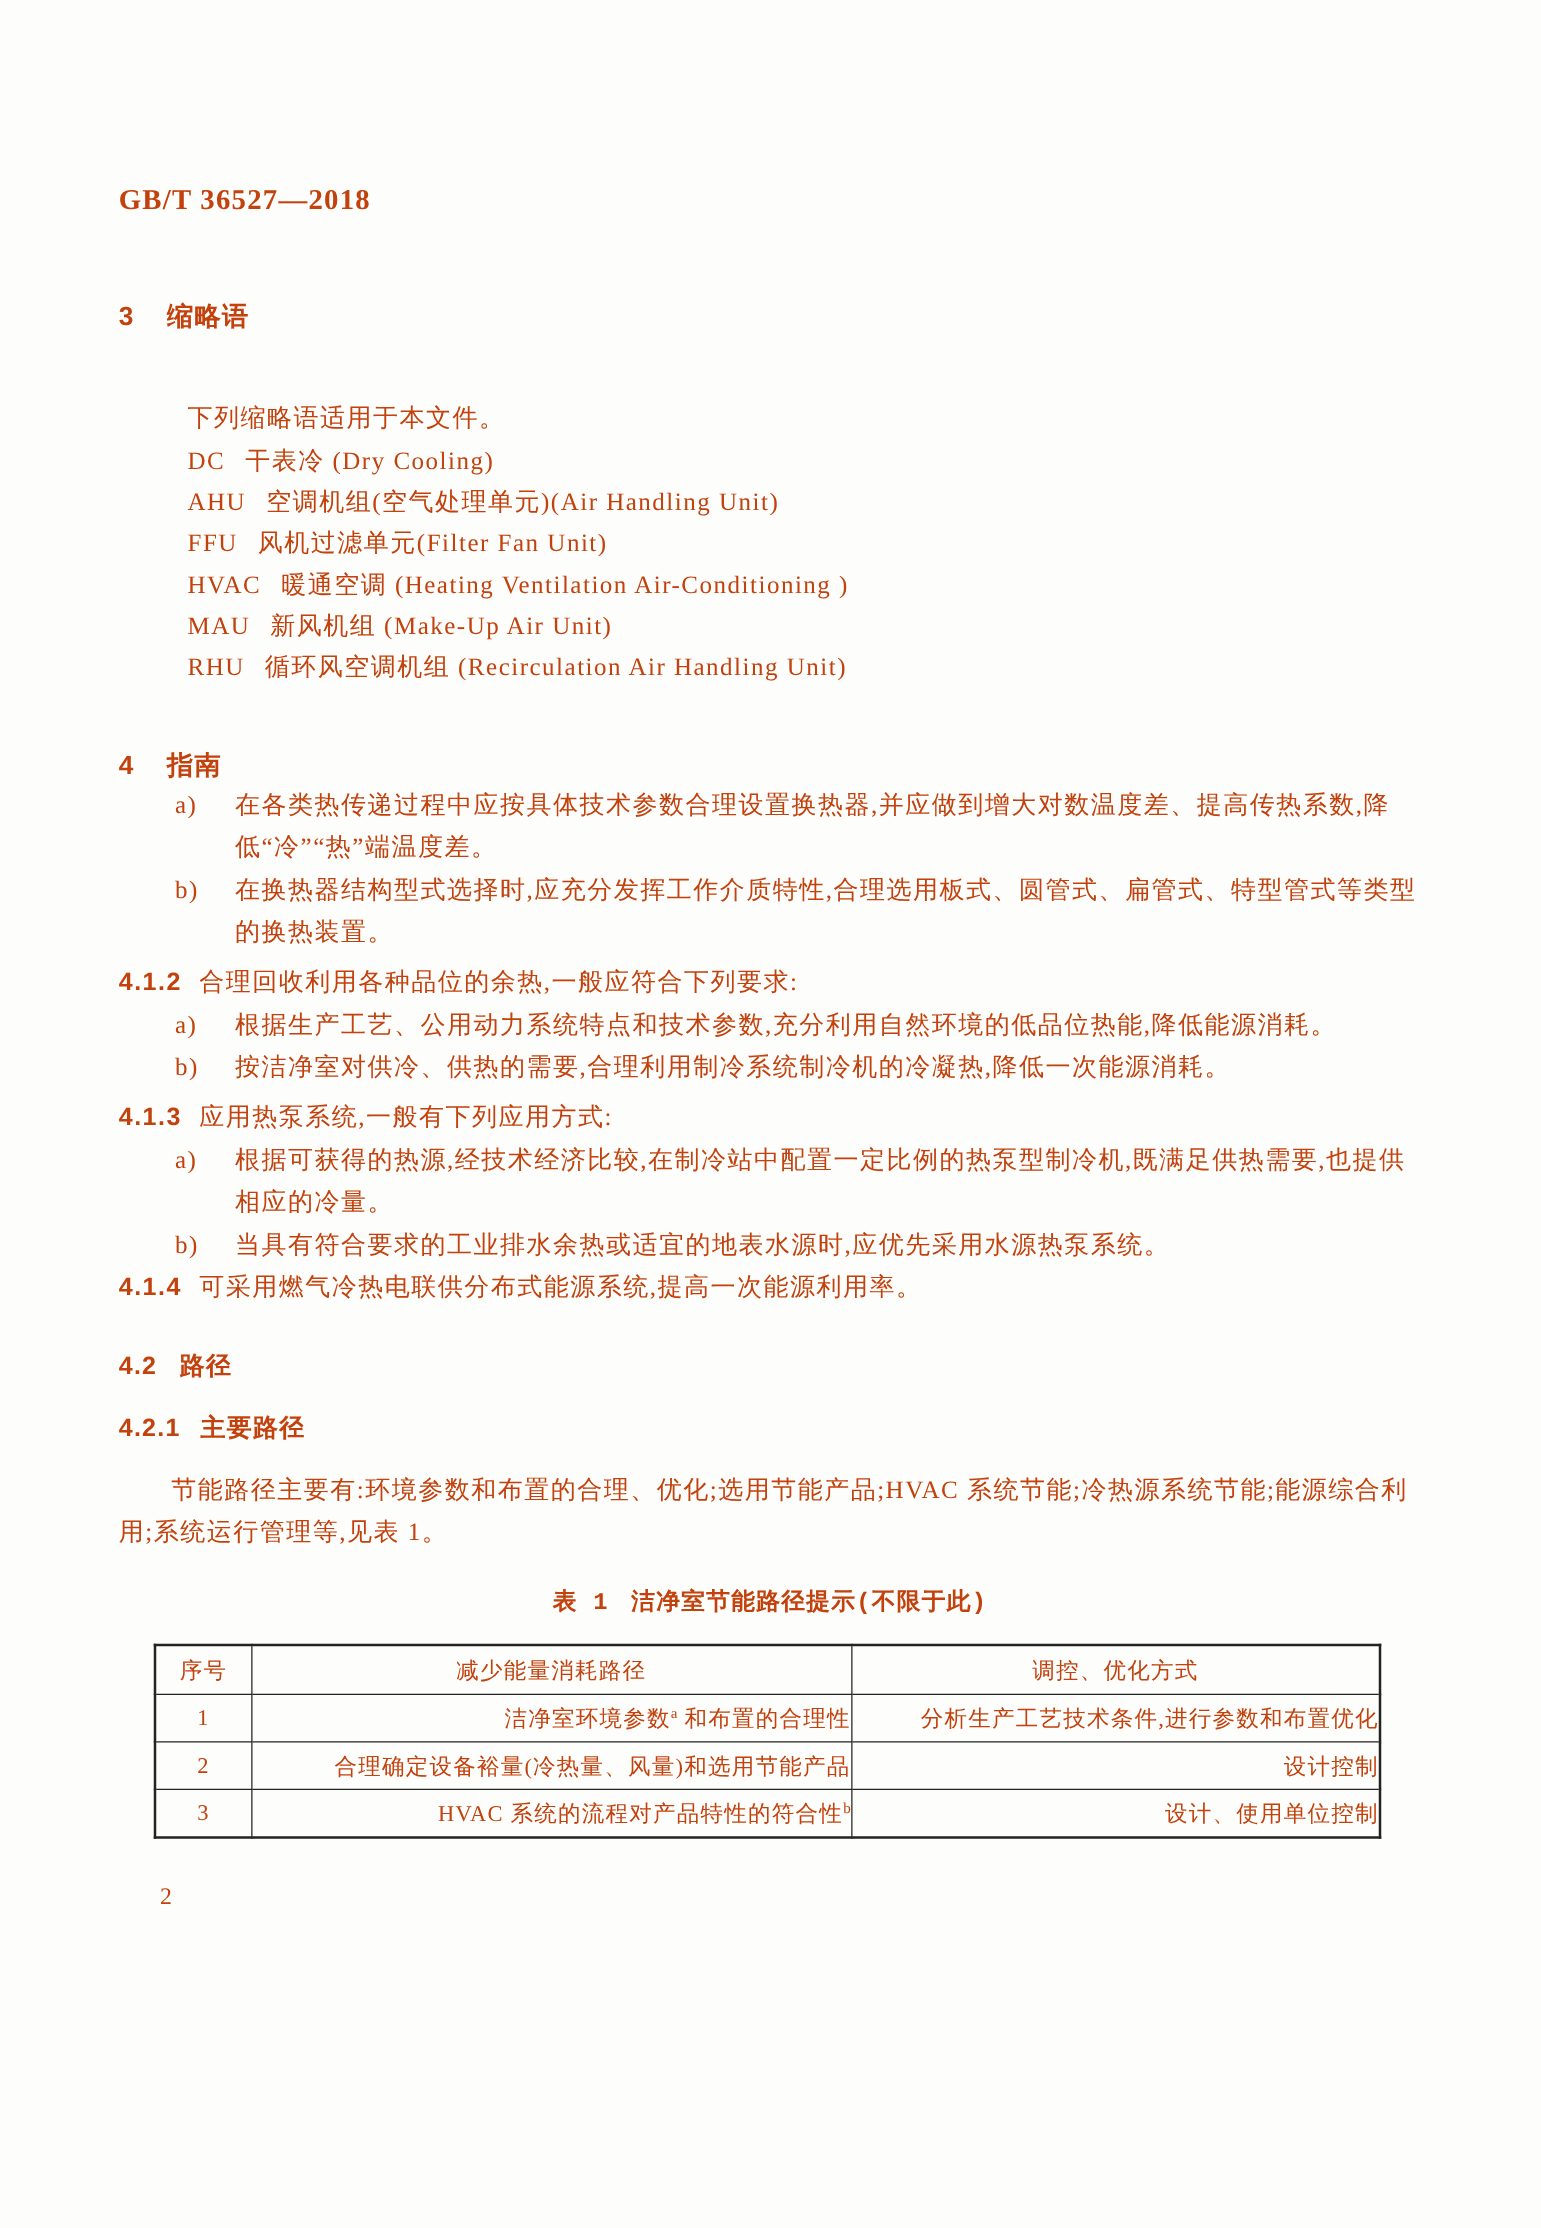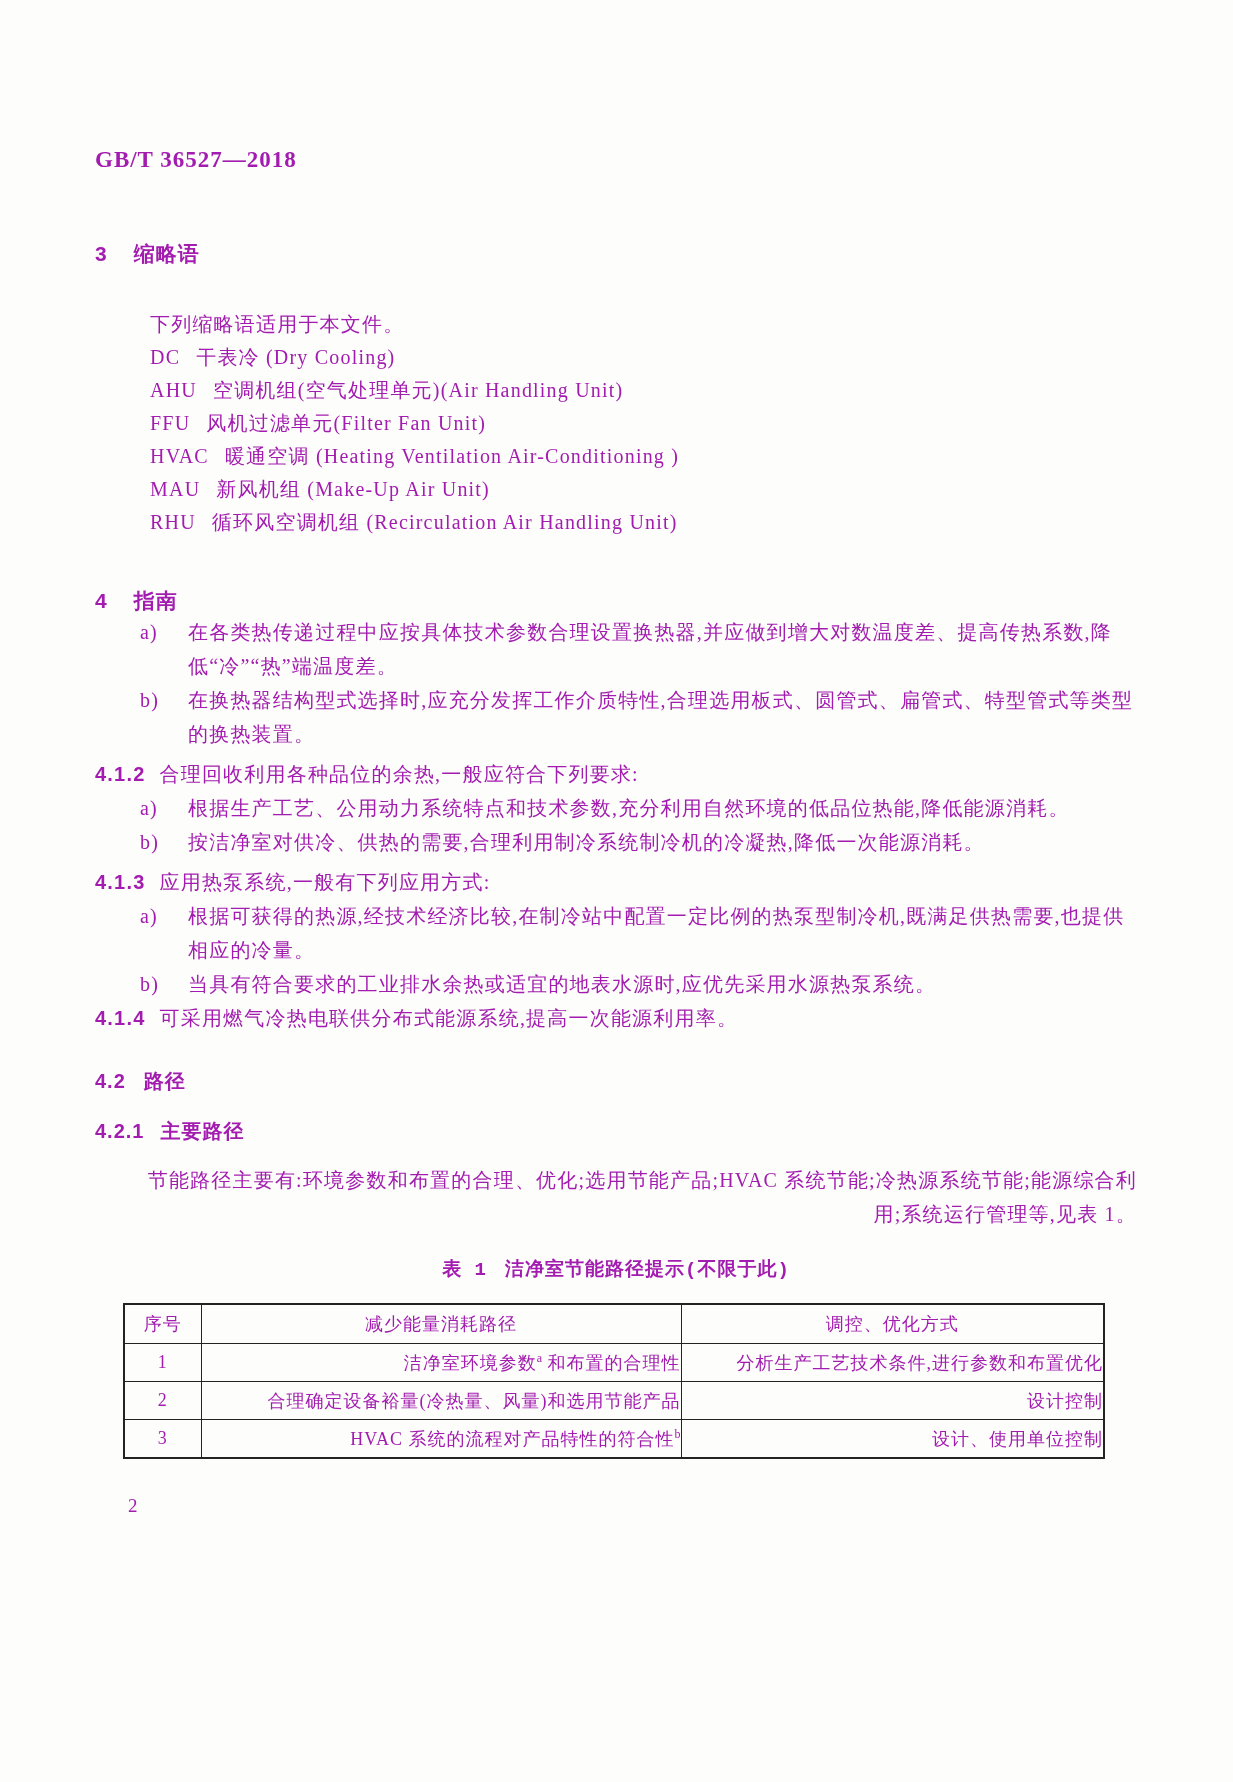--- a/index.html
+++ b/index.html
@@ -1,34 +1,34 @@
 <!DOCTYPE html>
 <html><head>
 <meta charset="utf-8">
 <style>
   html,body{margin:0;padding:0;background:#ffffff;}
   .page{
     width:1233px;height:1782px;box-sizing:border-box;position:relative;
-    background:#fdfdfb;color:#a21caf;overflow:hidden;
+    background:#fdfdfb;color:#c2410c;overflow:hidden;
     padding:146px 96px 0 95px;
     font-family:"Liberation Serif","DejaVu Serif",serif;
     font-size:20px;letter-spacing:1.2px;
   }
   .doc-code{font-weight:700;font-size:23px;line-height:28px;letter-spacing:1px;}
   .h1,.h2,.h3{
     font-family:"Liberation Sans","DejaVu Sans",sans-serif;
     font-weight:700;letter-spacing:1px;line-height:28px;
   }
   .h1{font-size:21px;}
   .h2{font-size:20px;}
   .h3{font-size:20px;}
   .h1 .num{margin-right:26px;}
   .h2 .num{margin-right:18px;}
   .h3 .num{margin-right:16px;}
-  .mt66{margin-top:66px;} .mt48{margin-top:48px;} .mt40{margin-top:40px;}
+  .mt66{margin-top:66px;} .mt48{margin-top:48px;} .mt40{margin-top:52px;font-family:Liberation Mono, monospace;}
   .mt34{margin-top:34px;} .mt32{margin-top:32px;} .mt26{margin-top:26px;}
   .mt22{margin-top:22px;} .mt18{margin-top:18px;} .mt6{margin-top:6px;}
   .mt0{margin-top:0;}
   p{margin:0;}
   .intro{margin-left:55px;line-height:33px;}
   .abbr-list{margin-left:55px;}
   .abbr-item{line-height:33px;white-space:nowrap;}
   .abbr-def{margin-left:16px;}
   .para{line-height:34px;text-align:left;}
   .pnum{
@@ -139,21 +139,21 @@
   </p>
 
   <div class="h2 mt32">
     <span class="num">4.2</span><span>路径</span>
   </div>
 
   <div class="h3 mt22">
     <span class="num">4.2.1</span><span>主要路径</span>
   </div>
 
-  <p class="para mt18" style="text-indent:42px;text-align:right;">节能路径主要有:环境参数和布置的合理、优化;选用节能产品;HVAC 系统节能;冷热源系统节能;能源综合利用;系统运行管理等,见表 1。</p>
+  <p class="para mt18" style="text-indent:42px;">节能路径主要有:环境参数和布置的合理、优化;选用节能产品;HVAC 系统节能;冷热源系统节能;能源综合利用;系统运行管理等,见表 1。</p>
 
   <div class="tbl-caption mt26">
     <span class="cap-label">表 1</span><span>洁净室节能路径提示(不限于此)</span>
   </div>
 
   <table class="t1">
     <colgroup>
         <col class="c1">
         <col class="c2">
         <col class="c3">

